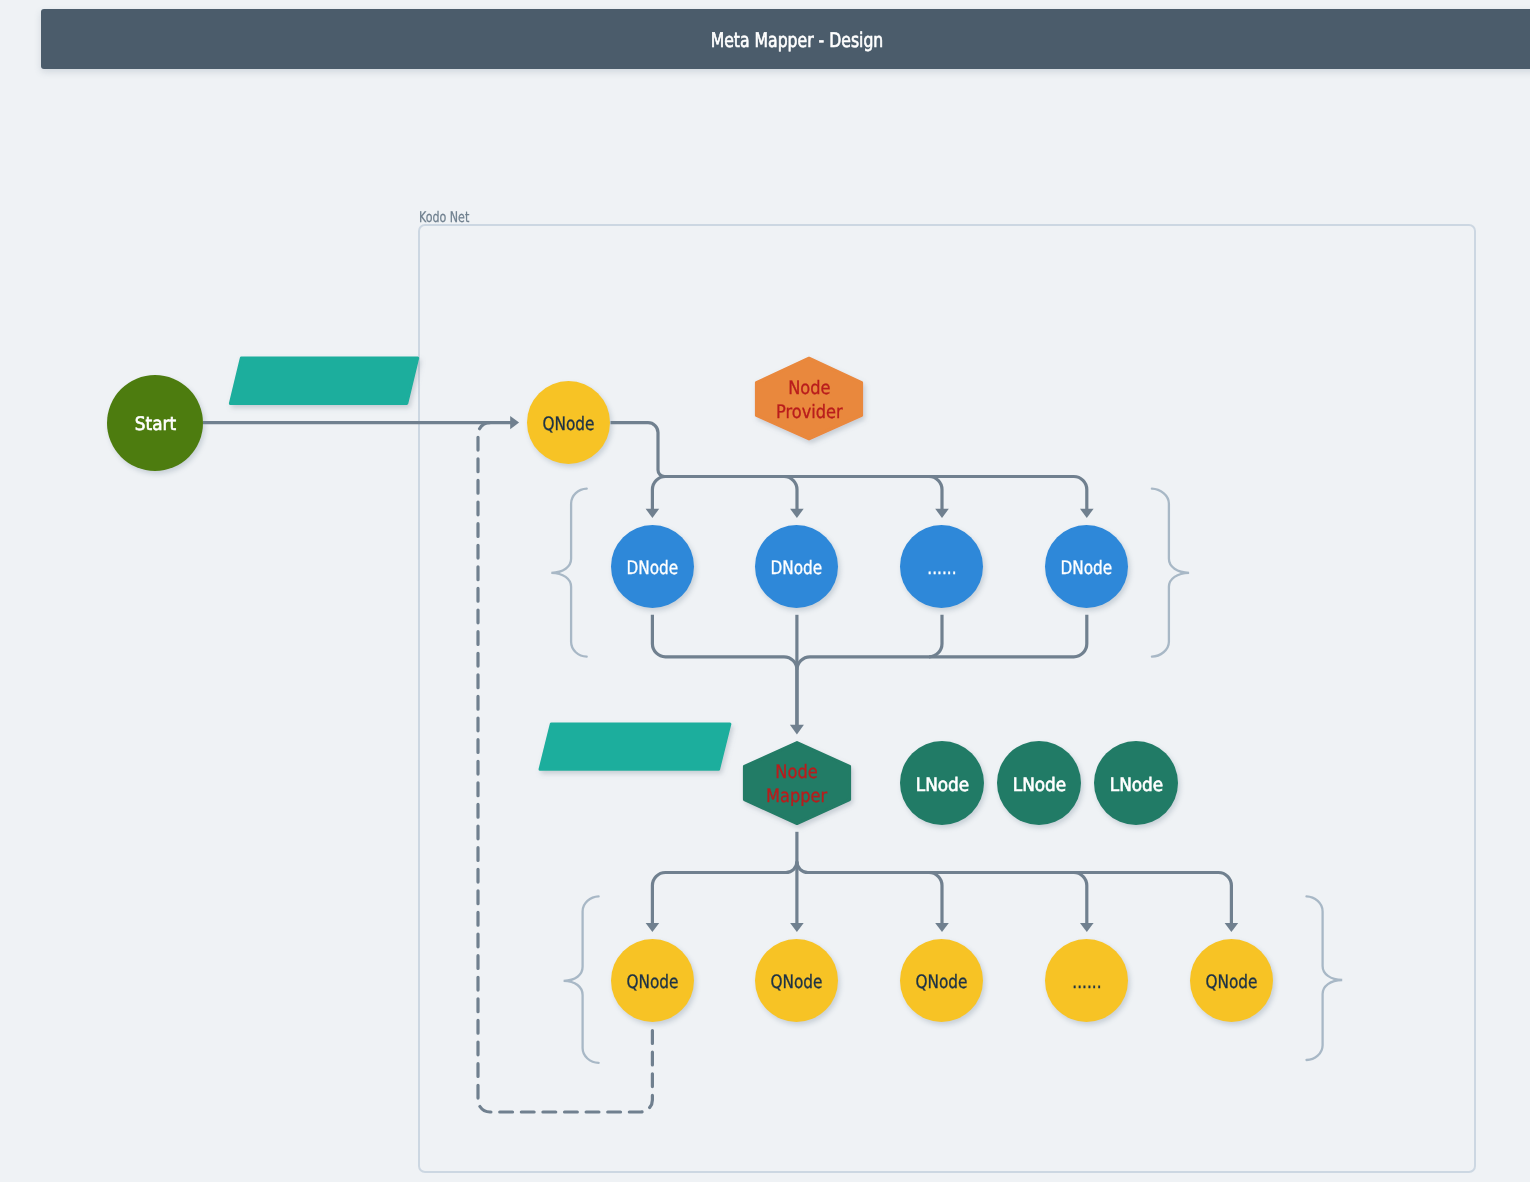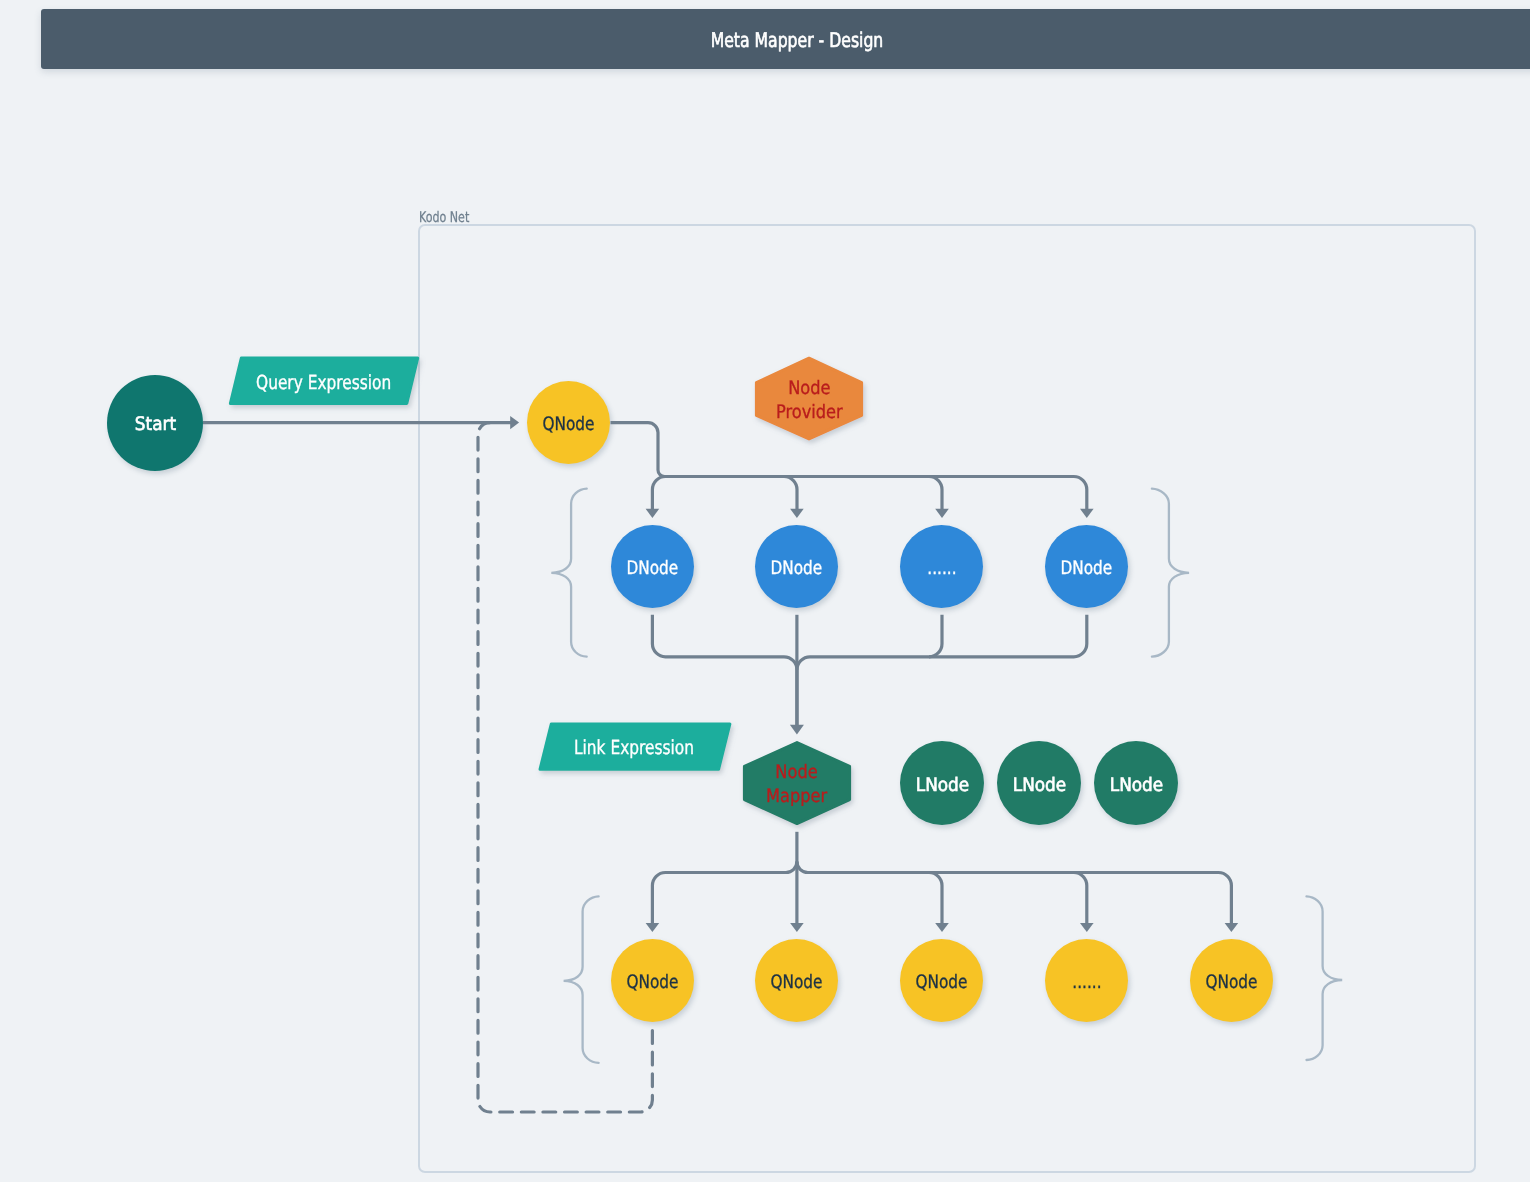--- a/index.html
+++ b/index.html
@@ -109,28 +109,22 @@
     <polygon filter="url(#sh)" stroke="#e9883c" stroke-width="3" stroke-linejoin="round" points="777,358.2 829.6,382.6 829.6,415.4 777,438.9 724.4,415.4 724.4,382.6" fill="#e9883c"></polygon>
     <polygon filter="url(#sh)" stroke="#217b66" stroke-width="3" stroke-linejoin="round" points="765,742.5 817.6,766.4 817.6,799.6 765,823.6 712.4,799.6 712.4,766.4" fill="#217b66"></polygon>
     <polygon filter="url(#sh)" stroke="#1bae9d" stroke-width="3" stroke-linejoin="round" points="209.3,358.1 385.7,358.1 374.8,403.4 198.4,403.4" fill="#1bae9d"></polygon>
     <polygon filter="url(#sh)" stroke="#1bae9d" stroke-width="3" stroke-linejoin="round" points="519.3,723.9 697.9,723.9 686.6,769.3 508,769.3" fill="#1bae9d"></polygon>
   </svg>
 
   <div class="hexlbl" style="left:723px;top:357px;width:108px;height:83px;"><span>Node
 Provider</span></div>
   <div class="hexlbl" style="left:711px;top:741px;width:108px;height:84px;"><span>Node
 Mapper</span></div>
-  <div class="btxt" style="left:197px;top:357px;width:189px;height:48px;">
-      <span>Query Expression</span>
-    </div>
-  <div class="btxt" style="left:507px;top:723px;width:190px;height:47px;">
-      <span>Link Expression</span>
-    </div>
 
-  <div class="node circ" style="left: 75px; top: 375px; width: 96px; height: 96px; background: #0f766e;">
+  <div class="node circ" style="left: 75px; top: 375px; width: 96px; height: 96px; background: #4d7c0f;">
     <span class="lbl b" style="color: rgb(255, 255, 255);">Start</span>
   </div>
 
   <div class="node circ" style="left: 495px; top: 381px; width: 83px; height: 83px; background: rgb(247, 195, 37);">
     <span class="lbl" style="color: rgb(29, 50, 69);">QNode</span>
   </div>
 
   <div class="node circ" style="left: 579px; top: 525px; width: 83px; height: 83px; background: rgb(46, 136, 217);">
     <span class="lbl" style="color: rgb(255, 255, 255);">DNode</span>
   </div>

